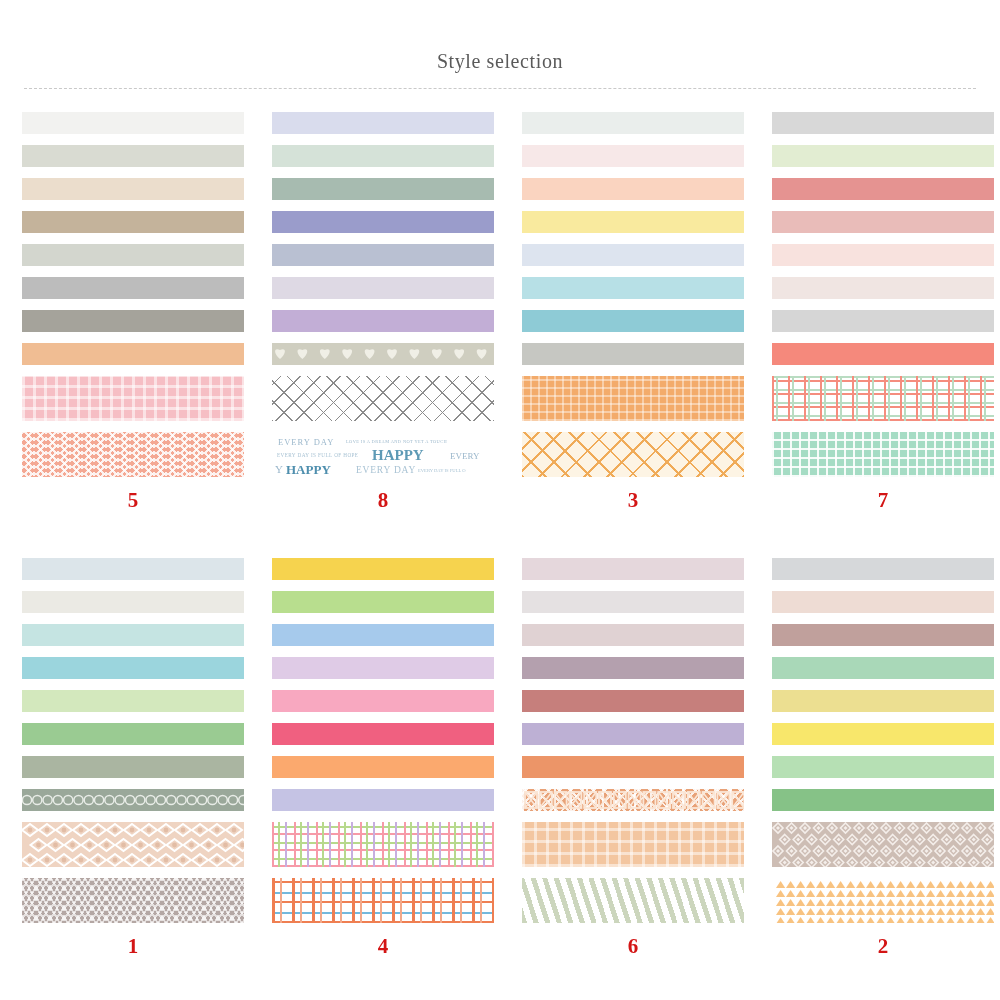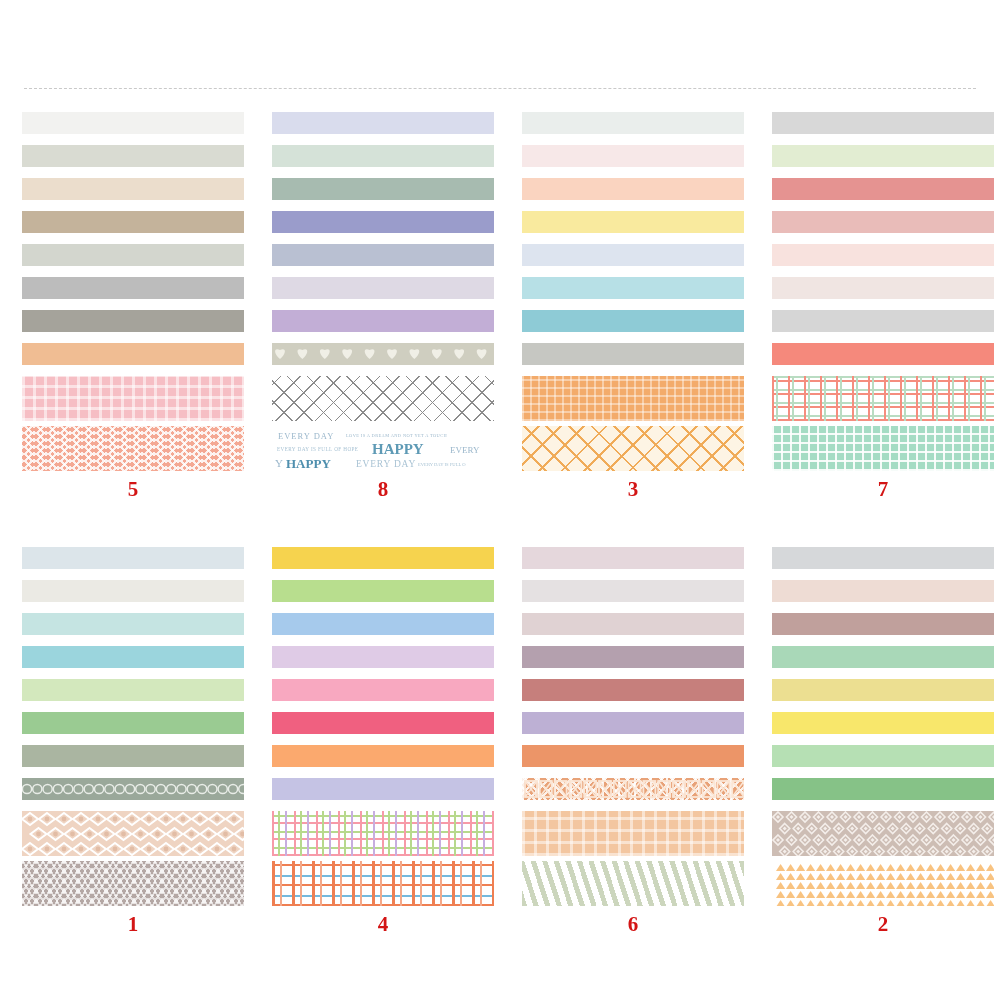--- a/index.html
+++ b/index.html
@@ -29,21 +29,21 @@
   .row{display:flex;width:1000px;}
   .row.row-bottom{margin-top:45px;}
   .panel{width:250px;position:relative;}
   .panel-strips{padding-left:22px;}
 
   .strip{
     width:222px;height:22px;margin-bottom:11px;
     position:relative;overflow:hidden;
     background-repeat:repeat;
   }
-  .strip.tall{height:45px;margin-bottom:5px;}
+  .strip.tall{height:45px;margin-bottom:11px;}
 
   .panel-label{
     text-align:center;
     font-family:"Liberation Serif", serif;
     font-weight:bold;font-size:21px;color:#d31515;
     margin-top:6px;width:222px;padding-left:22px;
     box-sizing:content-box;
   }
 
   
@@ -145,20 +145,21 @@
     background-color:#ffffff;
   }
 
   .strip svg{display:block;width:100%;height:100%;}
 </style>
 </head>
 <body>
 
 <div id="page">
 
+  <div class="page-title">Style selection</div>
   <div class="divider"></div>
 
   <div class="grid" id="grid">
       <div class="row">
         <div class="panel">
           <div class="panel-strips">
             <div class="strip" style="background: rgb(242, 242, 240);"></div>
             <div class="strip" style="background: rgb(217, 219, 210);"></div>
             <div class="strip" style="background: rgb(235, 221, 204);"></div>
             <div class="strip" style="background: rgb(196, 179, 155);"></div>

